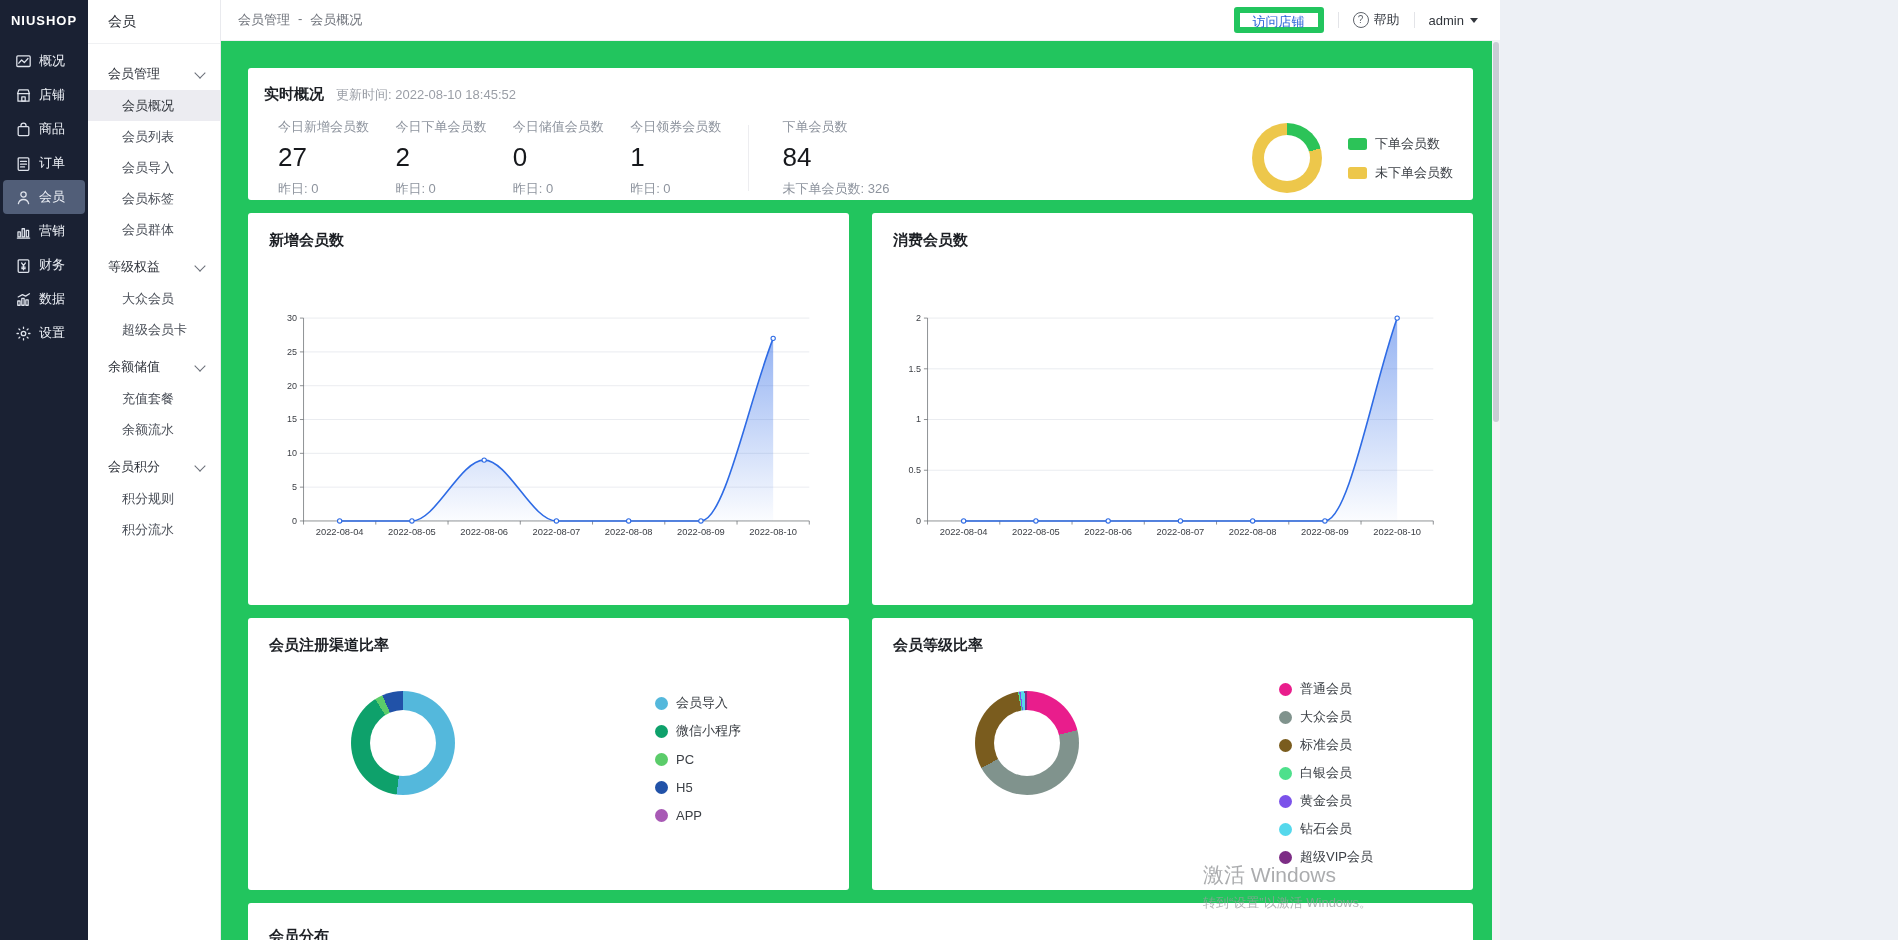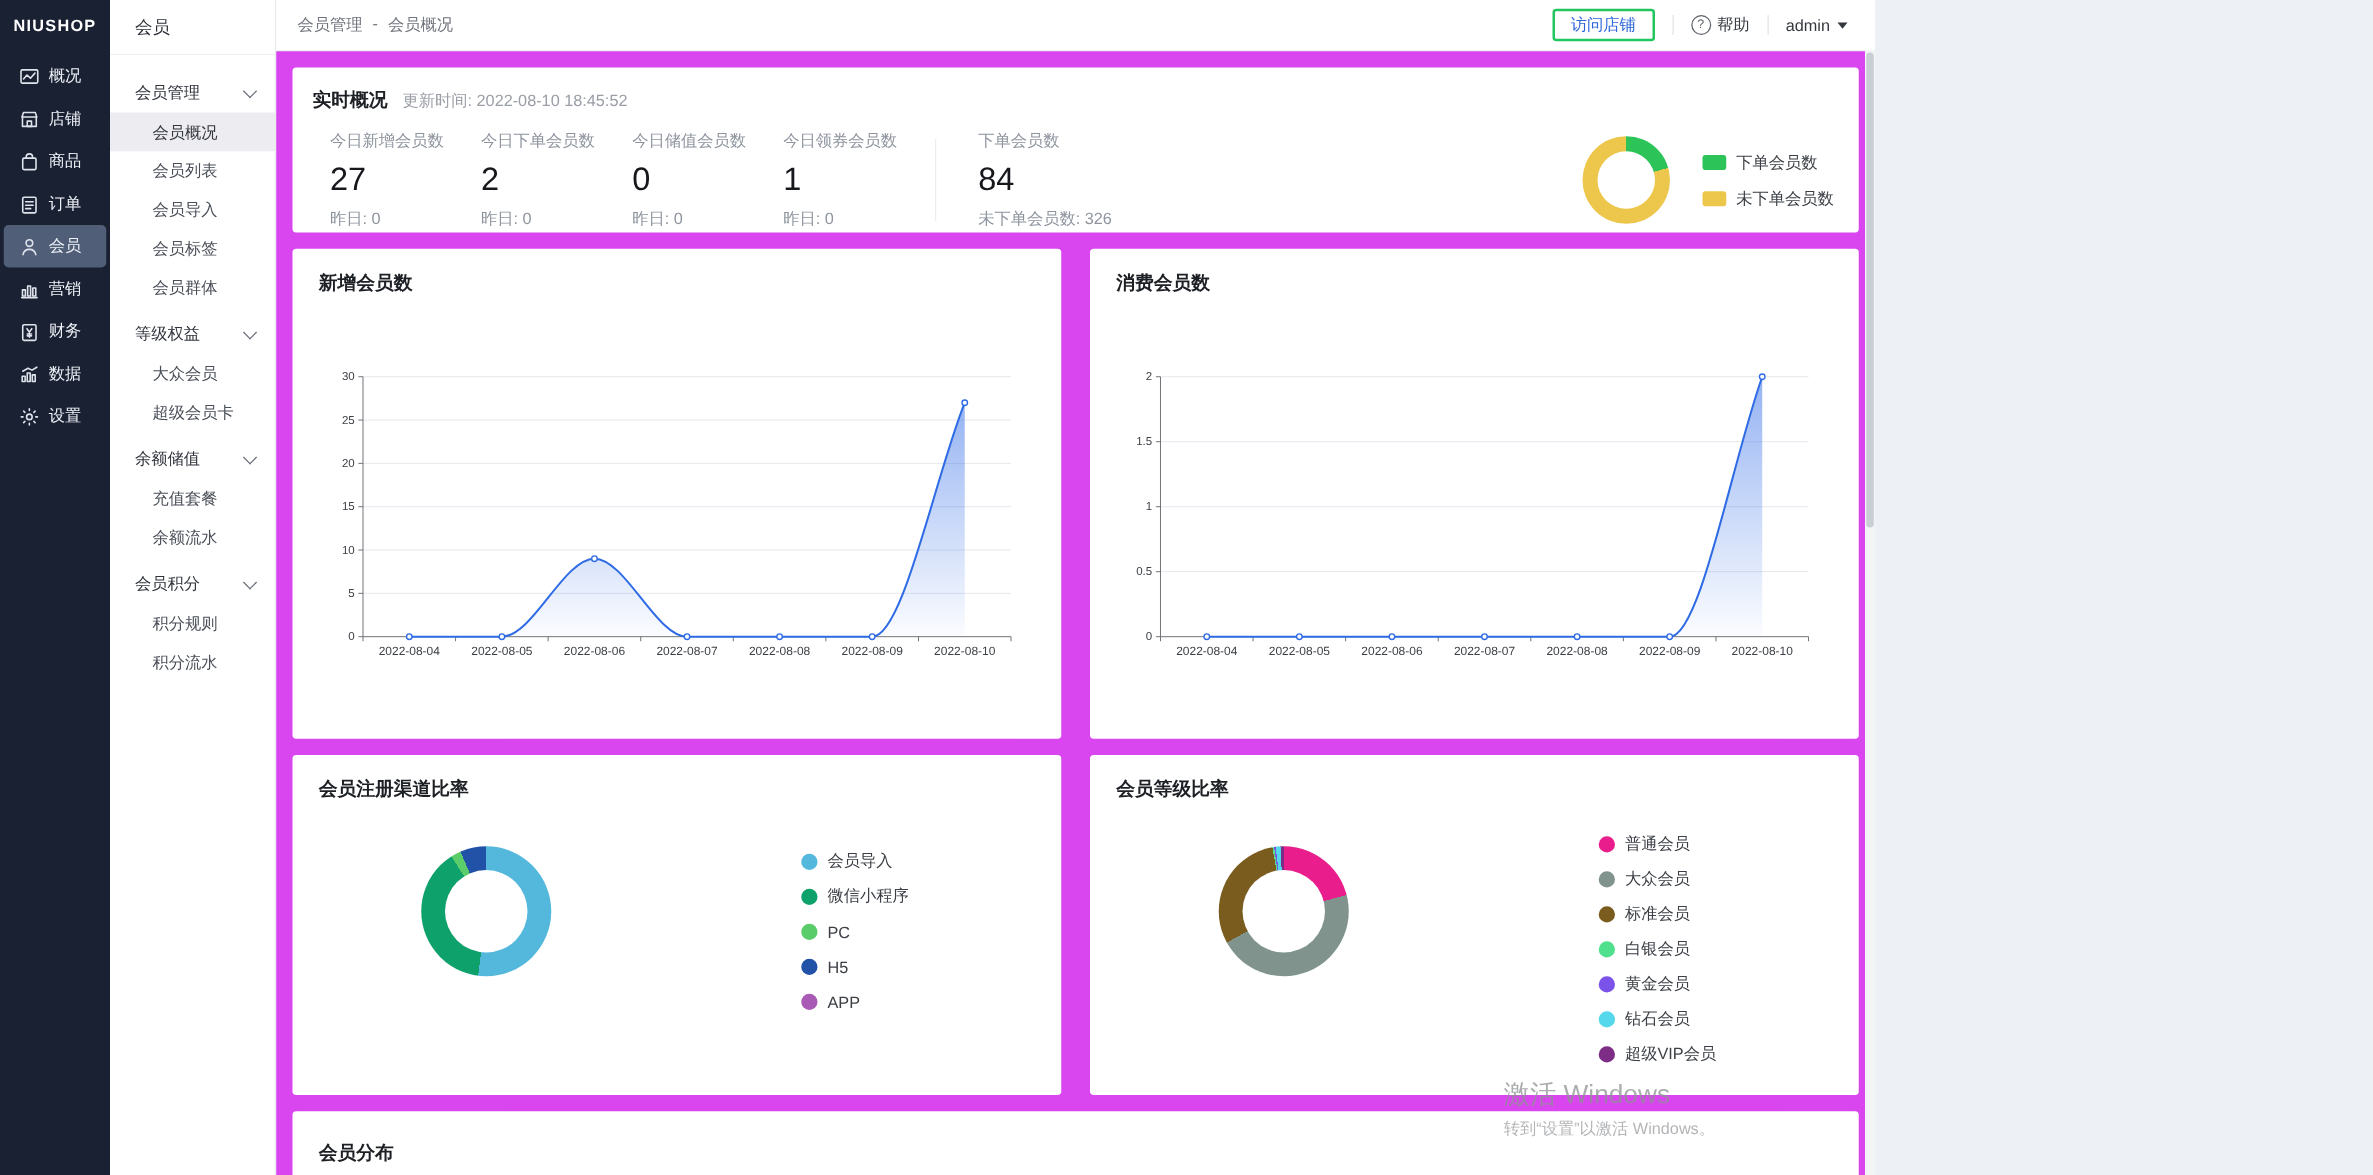--- a/index.html
+++ b/index.html
@@ -18,27 +18,27 @@
   .menu{padding-top:8px;}
   .menu-group-header{height:32px;display:flex;align-items:center;justify-content:space-between;padding:0 16px 0 20px;font-size:13px;color:#2f333b;cursor:pointer;margin-top:6px;}
   .chev{width:7px;height:7px;border-right:1.4px solid #6a6f79;border-bottom:1.4px solid #6a6f79;transform:rotate(45deg);margin-top:-3px;}
   .menu-item{height:31px;line-height:31px;padding-left:34px;font-size:13px;color:#4a4f58;cursor:pointer;}
   .menu-item.active{background:#ececf1;color:#33373e;}
   
   .main{flex:1;display:flex;flex-direction:column;min-width:0;}
   .topbar{height:40px;background:#fff;border-bottom:1px solid #f0f1f3;display:flex;align-items:center;padding:0 22px 0 17px;flex-shrink:0;}
   .breadcrumb{font-size:13px;color:#70747c;display:flex;gap:8px;}
   .topbar-right{margin-left:auto;display:flex;align-items:center;gap:14px;}
-  .visit-btn{border:2px solid #22c55e;color:#2b65d9;background:#fff;font-size:13px;border-radius:3px;height:26px;padding:0 13px;cursor:pointer;font-family:inherit;}
+  .visit-btn{border:6px solid #22c55e;color:#2b65d9;background:#fff;font-size:13px;border-radius:3px;height:26px;padding:0 13px;cursor:pointer;font-family:inherit;}
   .tb-div{width:1px;height:16px;background:#e3e4e8;}
   .help{display:flex;align-items:center;gap:5px;font-size:13px;color:#3a3e45;cursor:pointer;}
   .qmark{width:14px;height:14px;border:1px solid #5f646c;border-radius:50%;font-size:10px;line-height:14px;text-align:center;color:#5f646c;}
   .user{display:flex;align-items:center;gap:6px;font-size:13px;color:#33373d;cursor:pointer;}
   .caret{width:0;height:0;border-left:4px solid transparent;border-right:4px solid transparent;border-top:5px solid #33373d;}
-  .content{flex:1;overflow:hidden;padding:13px;background:#d946ef;}
+  .content{flex:1;overflow:hidden;padding:27px;background:#22c55e;}
   .card{background:#fff;border-radius:3px;}
   .card-title{font-size:15px;font-weight:bold;color:#1c1f24;}
   
   .rt-card{padding:17px 20px 15px 16px;margin-bottom:13px;height:132px;box-sizing:border-box;}
   .rt-head{display:flex;align-items:baseline;gap:12px;}
   .rt-time{font-size:13px;color:#9a9ea6;}
   .rt-row{display:flex;align-items:center;margin-top:14px;padding-left:14px;}
   .stat{flex:1;min-width:0;}
   .stat .s-label{font-size:13px;color:#8e949e;}
   .stat .s-value{font-size:26px;color:#16181c;margin-top:6px;font-weight:500;}

